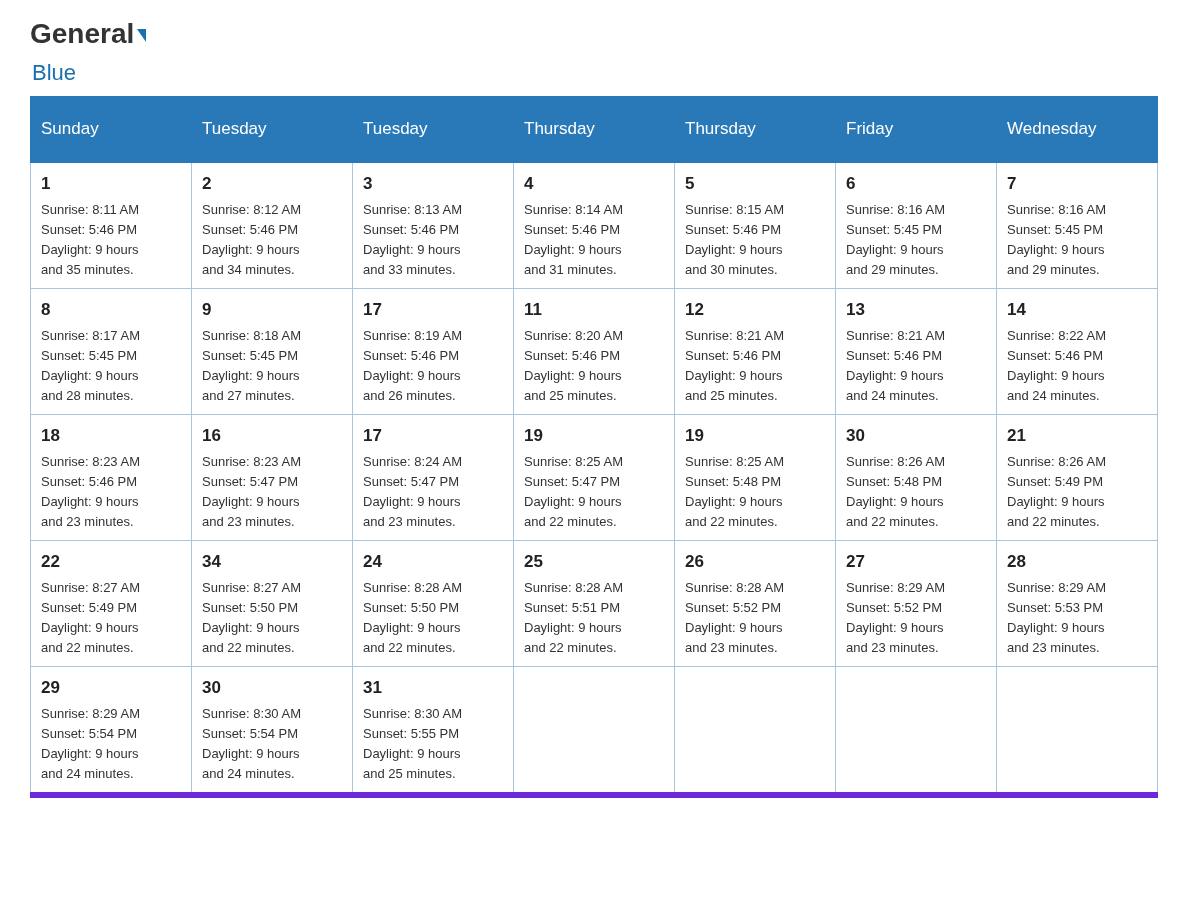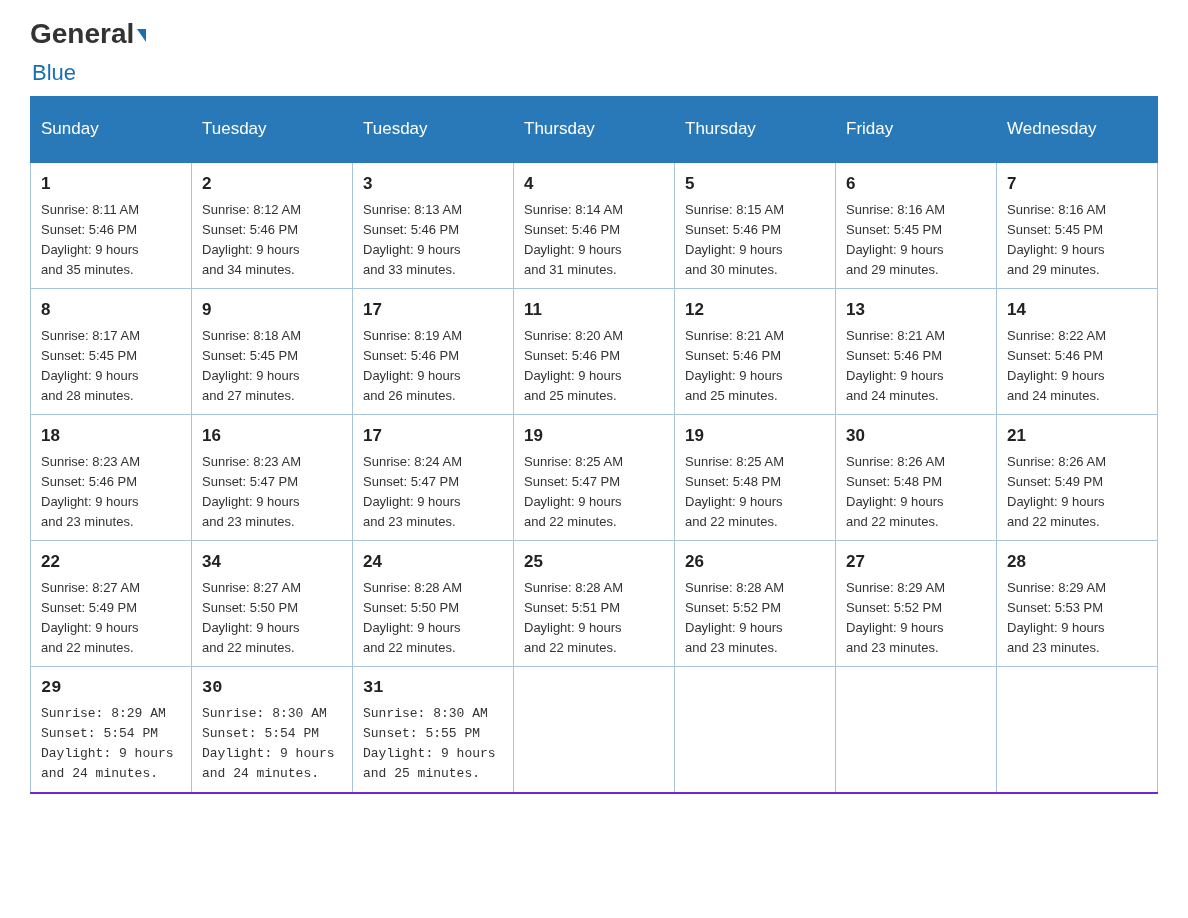--- a/index.html
+++ b/index.html
@@ -68,22 +68,21 @@
     .calendar-table tbody tr td {
       vertical-align: top;
       padding: 8px 10px;
       border: 1px solid #aac4dc;
       font-size: 13.5px;
       line-height: 1.5;
       min-height: 110px;
       background: #fff;
     }
     .calendar-table tbody tr:last-child td {
-      border-bottom: 2px solid #6d28d9;
-      font-family: Liberation Mono, monospace;
+      border-bottom: 6px solid #6d28d9;
     }
     .calendar-table tbody tr td .day-number {
       font-size: 17px;
       font-weight: bold;
       color: #222;
       display: block;
       margin-bottom: 3px;
     }
     .calendar-table tbody tr td .day-info {
       font-size: 13px;

